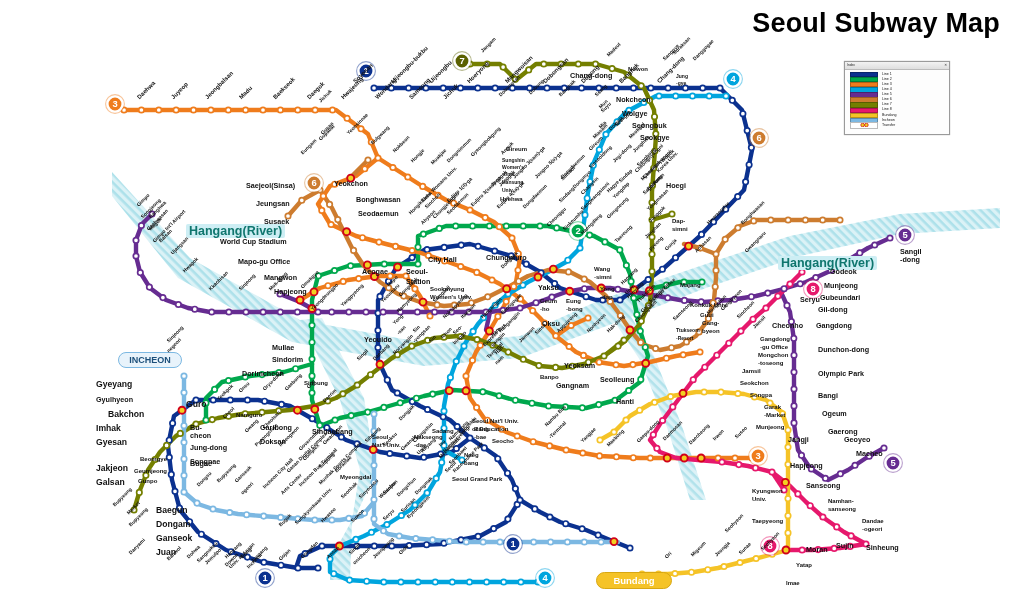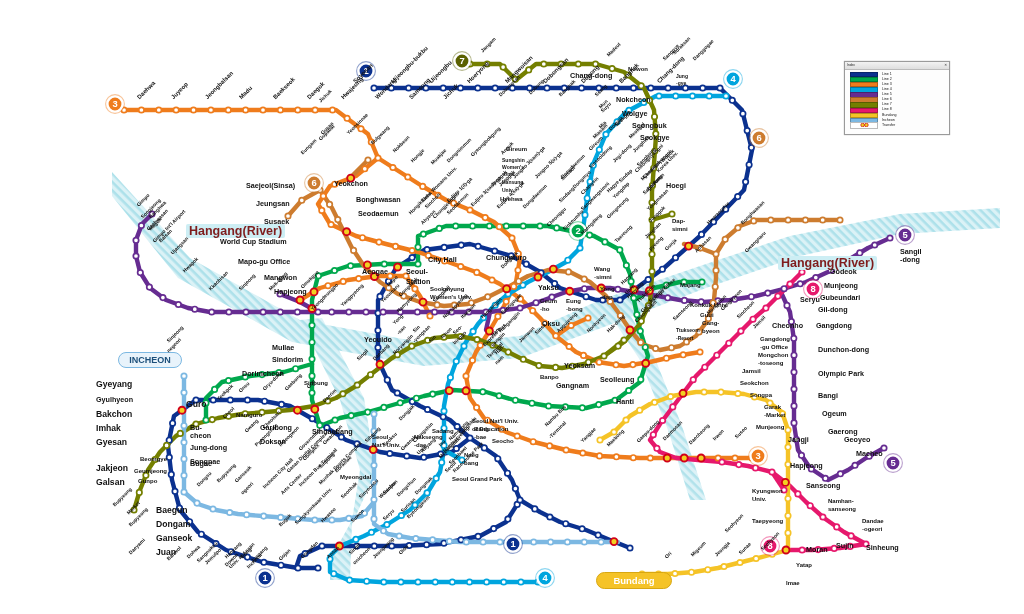--- a/index.html
+++ b/index.html
@@ -33,21 +33,21 @@
   .lbl{
     position:absolute;white-space:pre;color:#111;
     font-family:"Liberation Sans",sans-serif;font-weight:bold;
     transform-origin:0 0;line-height:1.02;
   }
   .med{font-size:8.6px;}
   .sm{font-size:7.2px;}
   .xs{font-size:6px;}
   .xxs{font-size:5px;}
   .river-lbl{
-    position:absolute;font-weight:bold;font-size:12.5px;color:#7f1d1d;
+    position:absolute;font-weight:bold;font-size:12.5px;color:#0f766e;
     background:#cdeef4;padding:0 3px;border-radius:2px;white-space:nowrap;
   }
   .zone-badge{
     position:absolute;display:flex;align-items:center;justify-content:center;
     font-weight:bold;color:#fff;border-radius:9px;white-space:nowrap;
   }
 </style>
 </head>
 <body>
 
@@ -837,20 +837,21 @@
           <text x="265" y="581.4" text-anchor="middle" font-family="&quot;Liberation Sans&quot;, sans-serif" font-size="9.4" font-weight="bold" fill="#fff">1</text>
         </g>
         <g>
           <circle cx="545" cy="578" r="7.6" fill="#00a5de" stroke="#fff" stroke-width="2.4"></circle>
           <circle cx="545" cy="578" r="9.4" fill="none" stroke="#00a5de" stroke-width="1.1" opacity=".45"></circle>
           <text x="545" y="581.4" text-anchor="middle" font-family="&quot;Liberation Sans&quot;, sans-serif" font-size="9.4" font-weight="bold" fill="#fff">4</text>
         </g>
       </g>
     </svg>
 
+  <div id="title">Seoul Subway Map</div>
 
   <div class="river-lbl" style="left:186px;top:224px;">Hangang(River)</div>
   <div class="river-lbl" style="left:778px;top:256px;">Hangang(River)</div>
 
   <div class="zone-badge" style="left:118px;top:352px;width:62px;height:14px;background:#e8f3fb;color:#1c4f7a;border:1.4px solid #7cb8e2;font-size:9px;">INCHEON</div>
   <div class="zone-badge" style="left:596px;top:572px;width:74px;height:15px;background:#f5c327;color:#fff;border:1.4px solid #d8a712;font-size:9.5px;">Bundang</div>
 
   <div id="legend">
     <div class="lg-title">
       <span>Index</span>
@@ -952,21 +953,21 @@
       <div class="lbl xs" style="left: 566px; top: 298px;">Eung</div>
       <div class="lbl xs" style="left: 566px; top: 306px;">-bong</div>
       <div class="lbl sm" style="left: 542px; top: 320px;">Oksu</div>
       <div class="lbl sm" style="left: 364px; top: 336px; text-align: right;">Yeouido</div>
       <div class="lbl sm" style="left: 272px; top: 344px;">Mullae</div>
       <div class="lbl sm" style="left: 272px; top: 356px;">Sindorim</div>
       <div class="lbl sm" style="left: 242px; top: 370px;">Dorimcheon</div>
       <div class="lbl xs" style="left: 304px; top: 380px;">Sinpung</div>
       <div class="lbl med" style="left: 96px; top: 380px;">Gyeyang</div>
       <div class="lbl sm" style="left: 96px; top: 396px;">Gyulhyeon</div>
-      <div class="lbl med" style="left: 96px; top: 410px;">Bakchon</div>
+      <div class="lbl med" style="left: 108px; top: 410px;">Bakchon</div>
       <div class="lbl med" style="left: 96px; top: 424px;">Imhak</div>
       <div class="lbl med" style="left: 96px; top: 438px;">Gyesan</div>
       <div class="lbl med" style="left: 96px; top: 464px;">Jakjeon</div>
       <div class="lbl med" style="left: 96px; top: 478px;">Galsan</div>
       <div class="lbl med" style="left: 156px; top: 506px;">Baegun</div>
       <div class="lbl med" style="left: 156px; top: 520px;">Dongam</div>
       <div class="lbl med" style="left: 156px; top: 534px;">Ganseok</div>
       <div class="lbl med" style="left: 156px; top: 548px;">Juan</div>
       <div class="lbl sm" style="left: 190px; top: 424px;">Bu-</div>
       <div class="lbl sm" style="left: 190px; top: 432px;">cheon</div>

